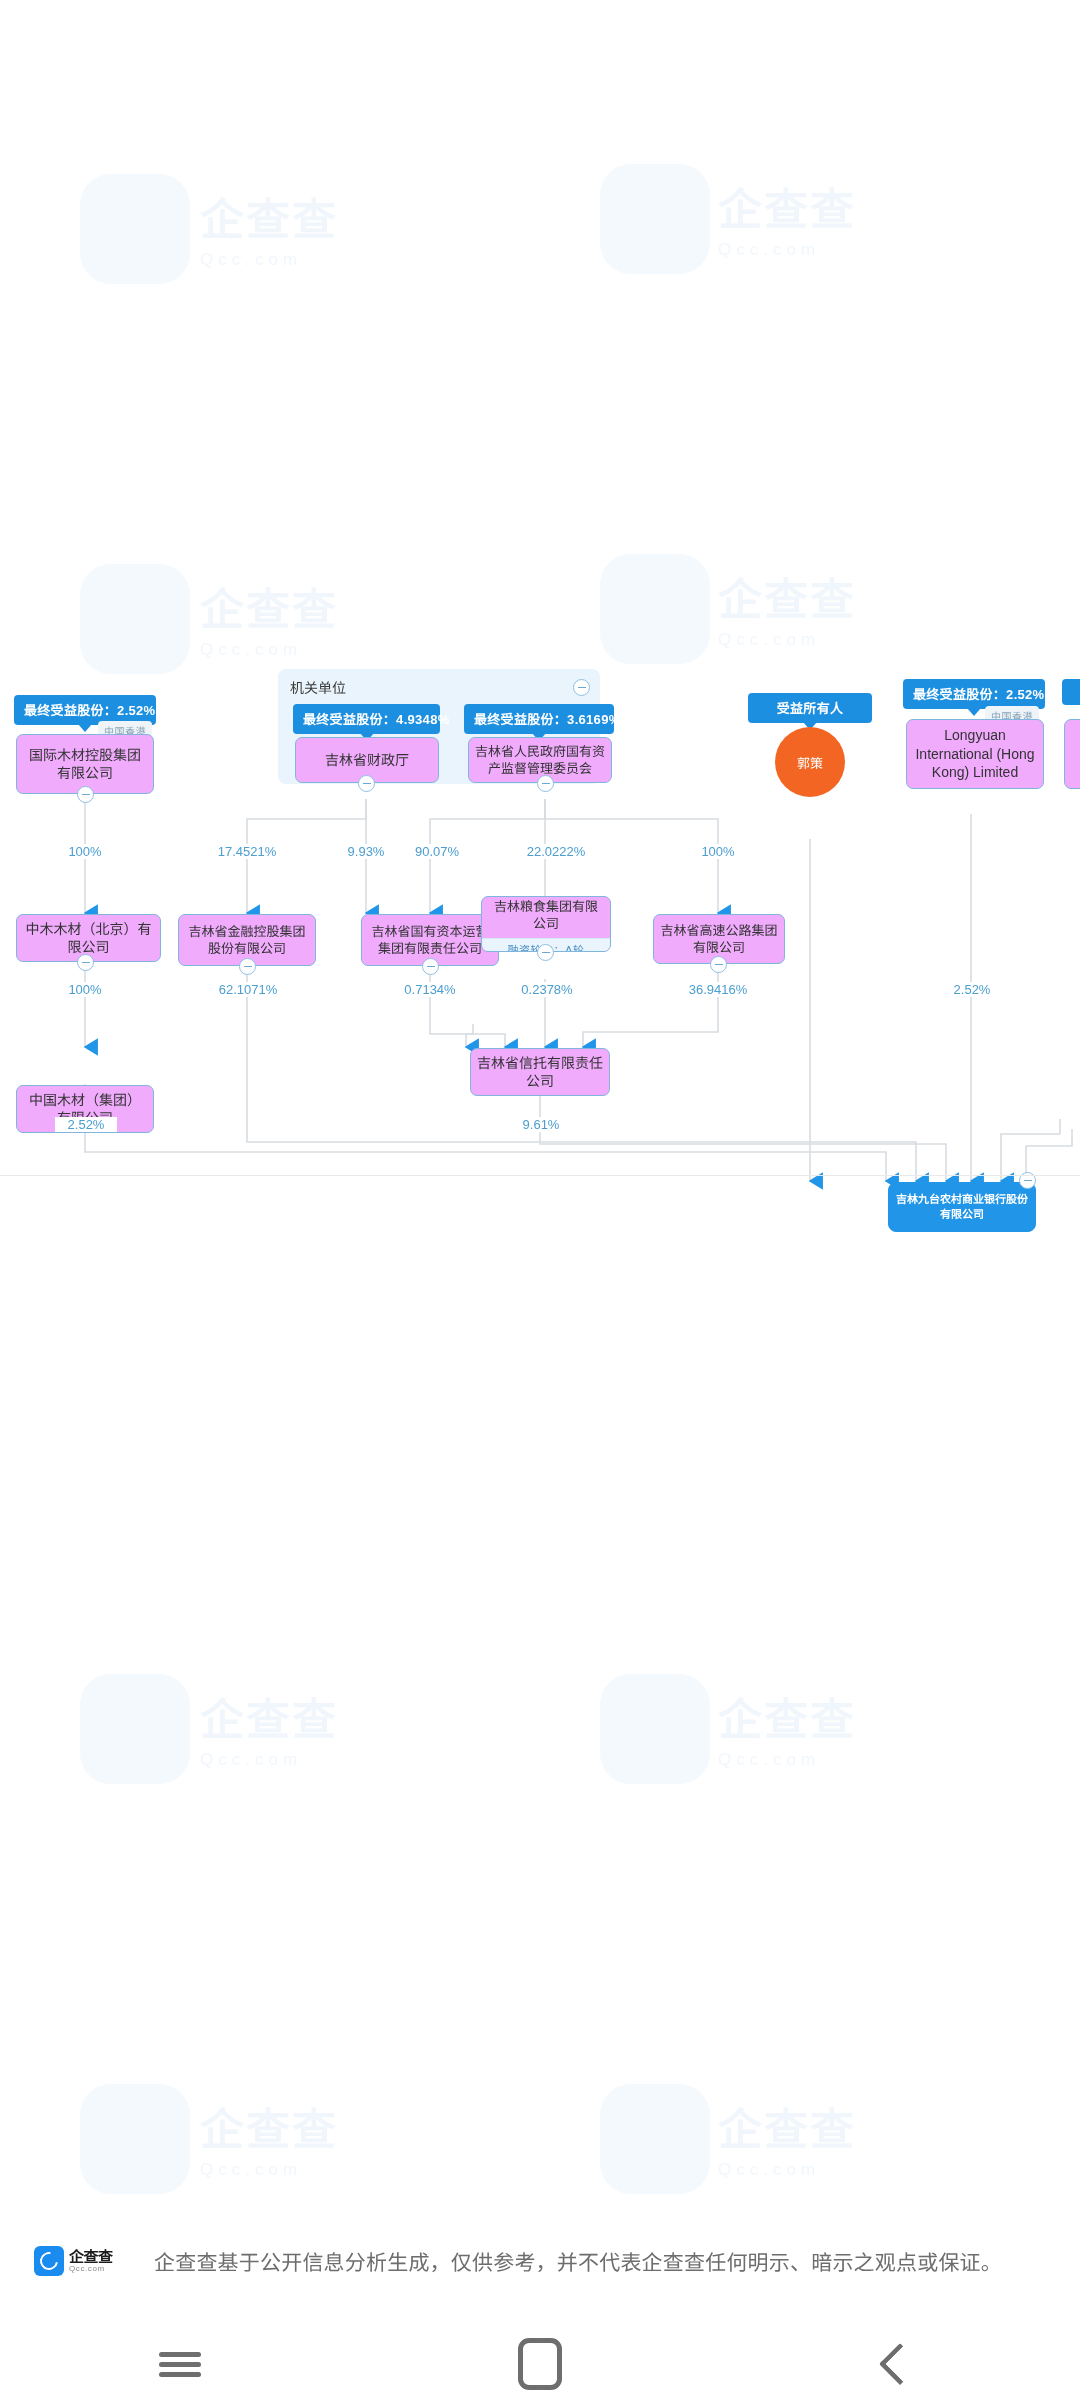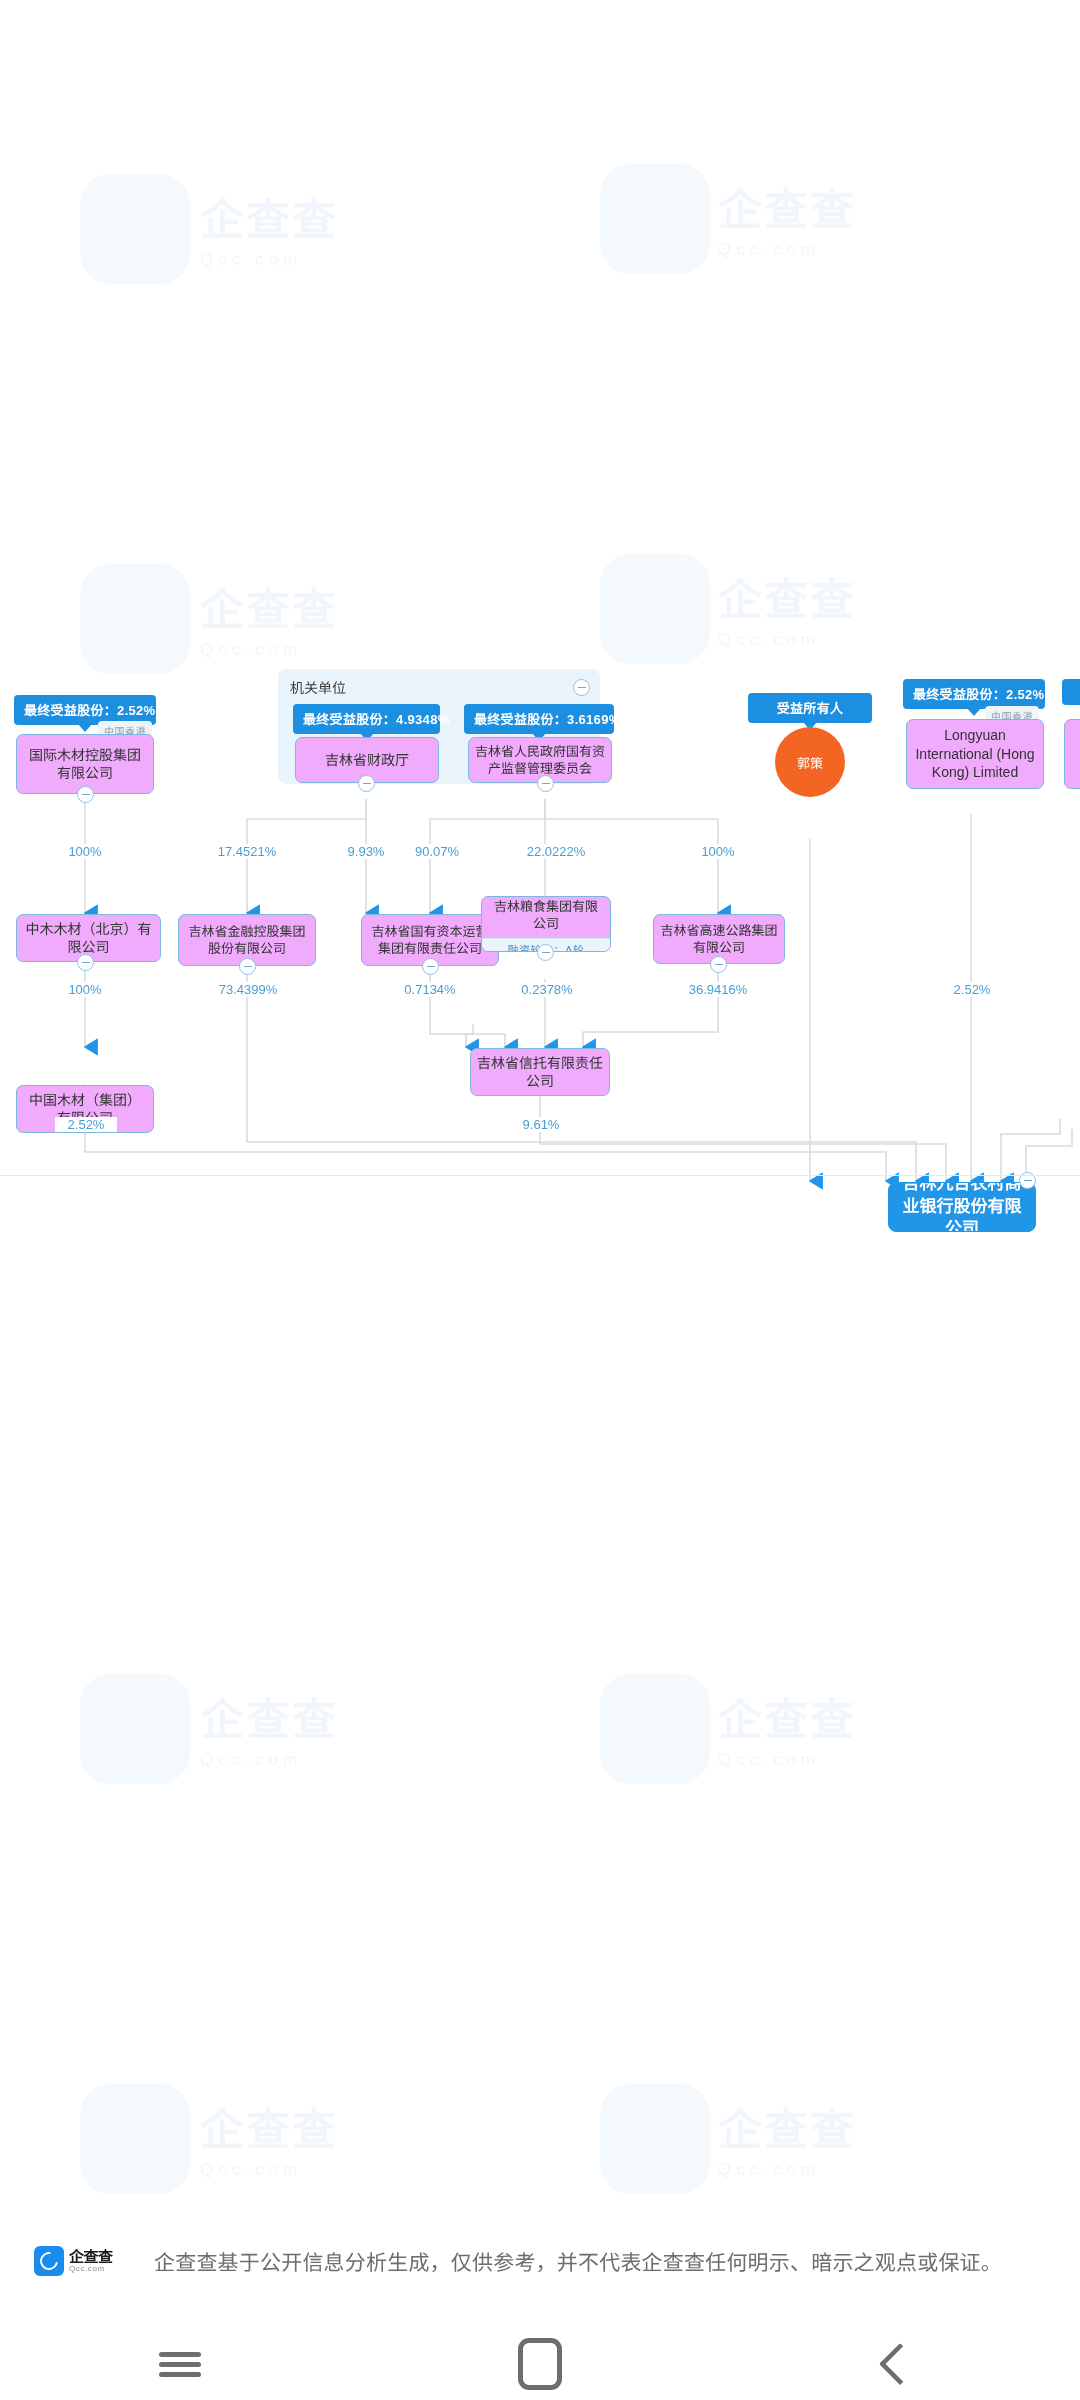--- a/index.html
+++ b/index.html
@@ -62,21 +62,21 @@
     border-top: 1px solid #d5e8f6;
     letter-spacing: .5px;
   }
 
   
   .node.root {
     background: #2196e8;
     border-color: #2196e8;
     color: #fff;
     font-weight: 700;
-    font-size: 17px;
+    font-size: 11px;
     border-radius: 8px;
   }
 
   
   .badge {
     position: absolute;
     background: #1d8fe0;
     color: #fff;
     font-size: 13px;
     font-weight: 700;
@@ -362,21 +362,21 @@
     <div class="node" style="left:16px; top:890px; width:145px; height:48px;">
       <div class="nlabel">中木木材（北京）有限公司</div>
     </div>
     <div class="collapse" style="left:77px; top:930px;"></div>
     <div class="pct" style="left:55px; top:958px; width:60px;">100%</div>
 
     <div class="node" style="left:178px; top:890px; width:138px; height:52px; font-size:13px;">
       <div class="nlabel">吉林省金融控股集团股份有限公司</div>
     </div>
     <div class="collapse" style="left:239px; top:934px;"></div>
-    <div class="pct" style="left:202px; top:958px; width:92px;">73.4399%</div>
+    <div class="pct" style="left:202px; top:958px; width:92px;">62.1071%</div>
 
     <div class="node" style="left:361px; top:890px; width:138px; height:52px; font-size:13px;">
       <div class="nlabel">吉林省国有资本运营集团有限责任公司</div>
     </div>
     <div class="collapse" style="left:422px; top:934px;"></div>
     <div class="pct" style="left:386px; top:958px; width:88px;">0.7134%</div>
 
     <div class="node" style="left:481px; top:872px; width:130px; height:56px; font-size:13px; padding-bottom:0;">
       <div class="nlabel">吉林粮食集团有限公司</div>
       <div class="finance">融资轮次：A轮</div>

